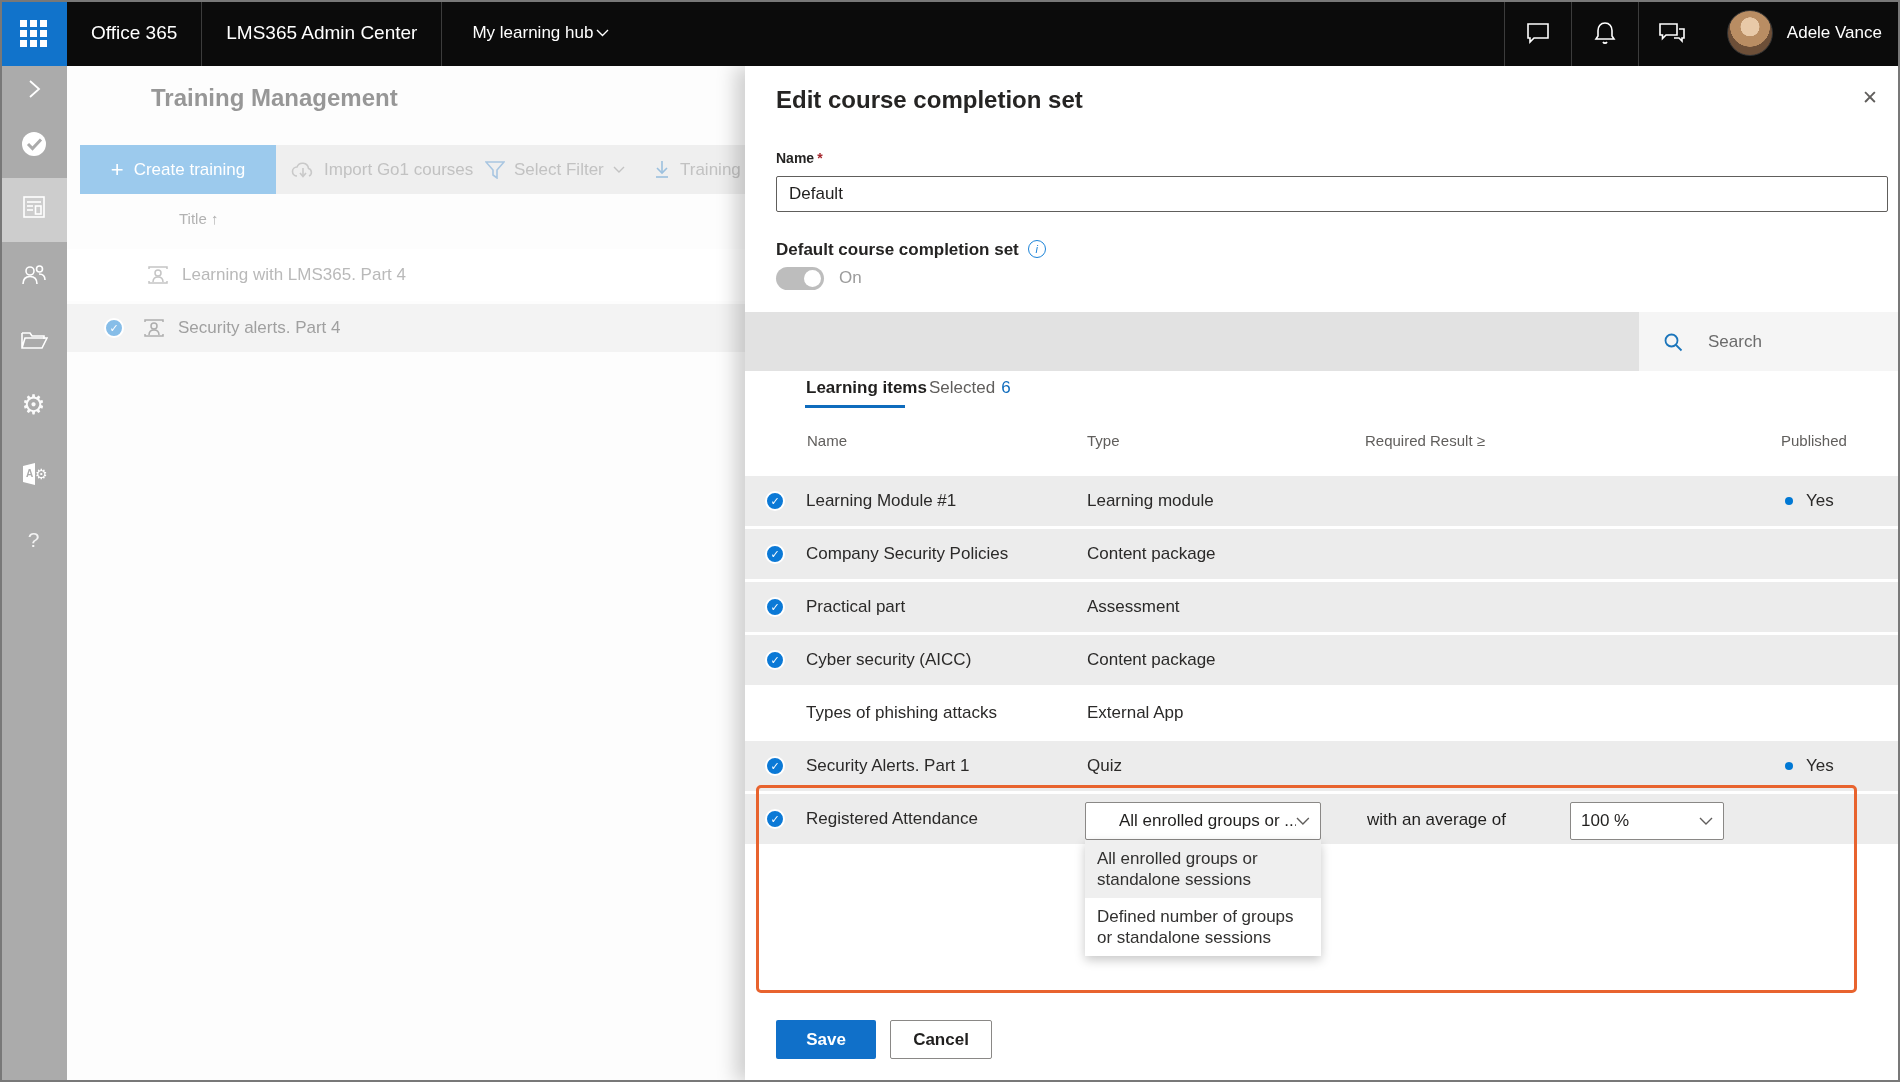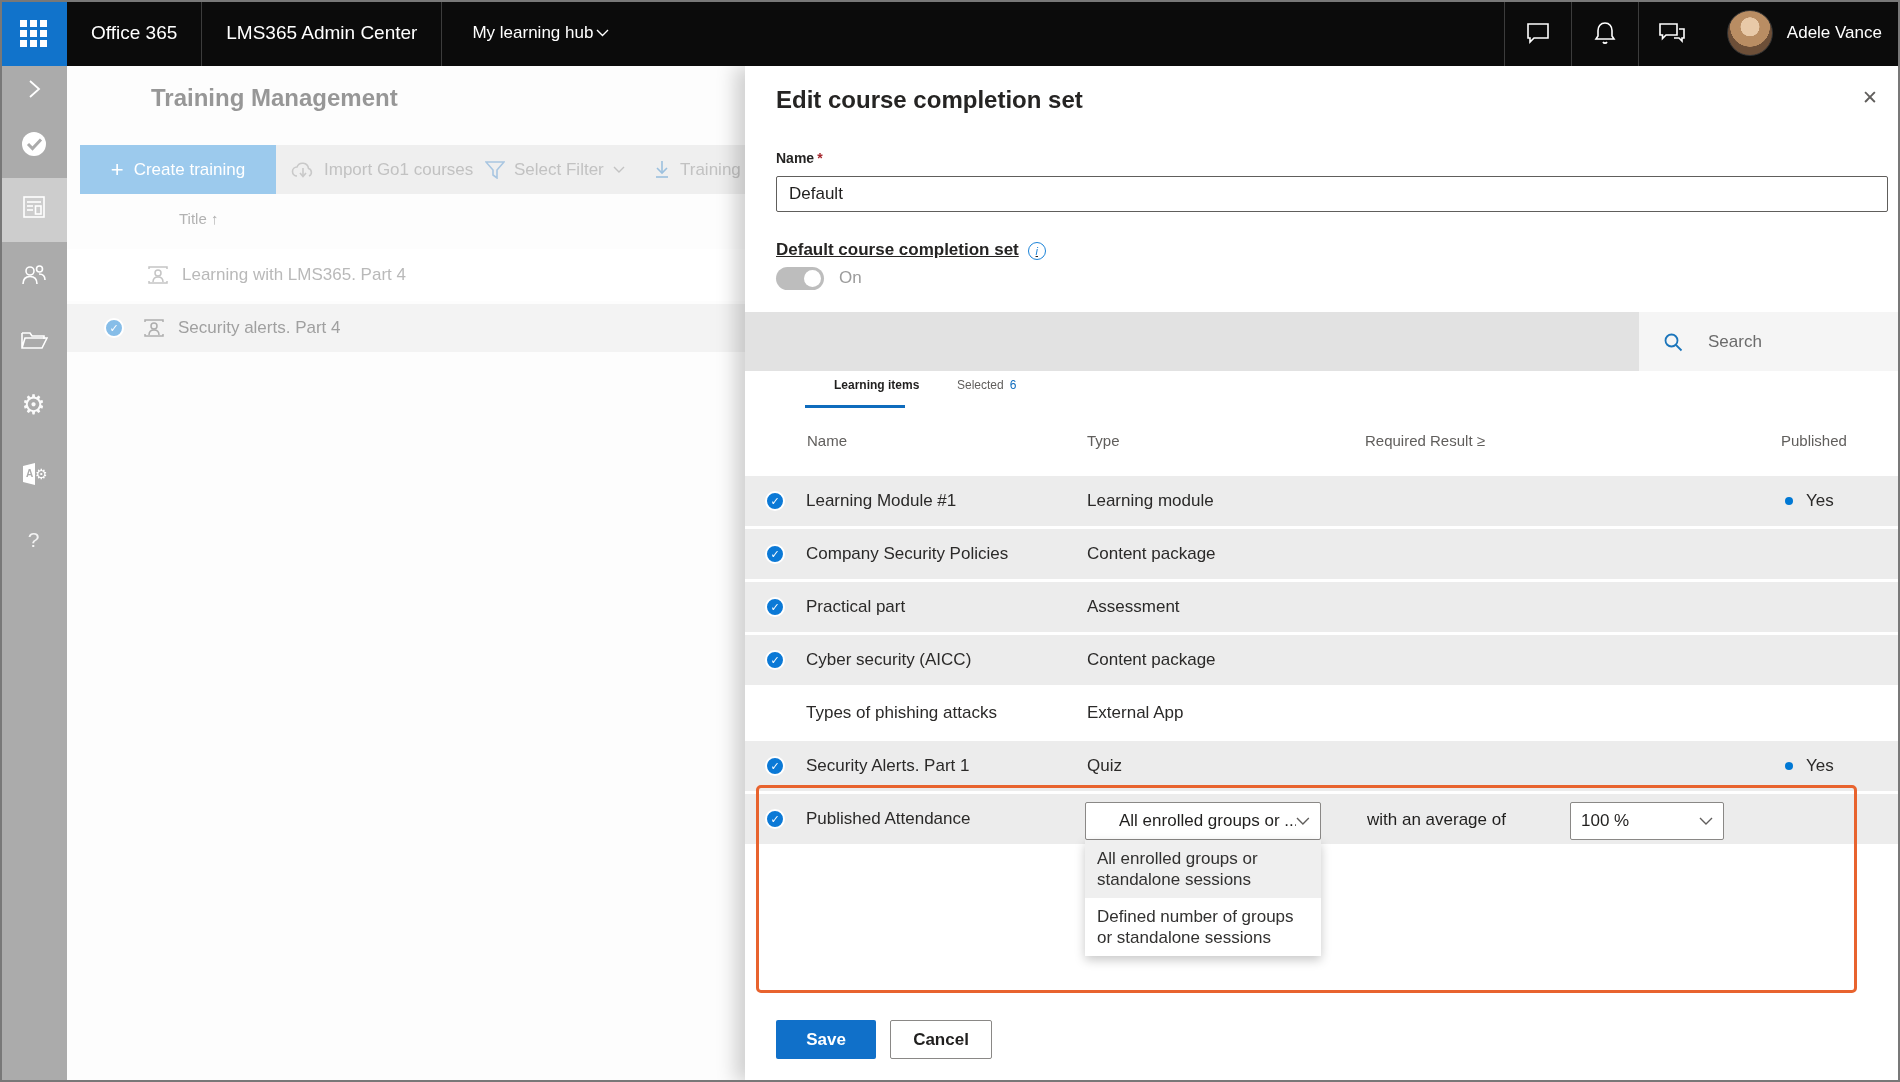--- a/index.html
+++ b/index.html
@@ -54,35 +54,35 @@
   
   .panel { position:absolute; left:745px; top:66px; width:1153px; height:1016px; background:#fff; z-index:30;
            box-shadow:-10px 0 18px rgba(0,0,0,.18); }
   .close-x { position:absolute; right:20px; top:20px; font-size:19px; color:#605e5c; cursor:pointer; }
   .p-title { position:absolute; left:31px; top:20px; font-size:24px; font-weight:600; color:#252423; }
   .name-label { position:absolute; left:31px; top:84px; font-size:14px; font-weight:700; color:#252423; }
   .req { color:#a4262c; margin-left:3px; }
   .name-input { position:absolute; left:31px; top:110px; width:1112px; height:36px; border:1px solid #605e5c;
                 border-radius:2px; font-size:17px; color:#201f1e; padding:0 12px; font-family:inherit; outline:none; }
   .def-label { position:absolute; left:31px; top:174px; font-size:17px; font-weight:700; color:#252423;
-               display:flex; align-items:flex-end; gap:9px;text-decoration:underline; }
+               display:flex; align-items:flex-start; gap:9px; }
   .info-ic { width:18px; height:18px; border:1.6px solid #1b83d8; border-radius:50%; color:#1b83d8;
              font-size:11px; font-weight:400; display:flex; align-items:center; justify-content:center; font-style:italic; cursor:pointer; }
   .toggle { position:absolute; left:31px; top:201px; width:48px; height:23px; border-radius:12px; background:#bdbdbd; cursor:pointer; }
   .toggle .knob { position:absolute; right:3px; top:3px; width:17px; height:17px; border-radius:50%; background:#fff; }
   .toggle-label { position:absolute; left:94px; top:202px; font-size:17px; color:#9b9b9b; }
 
   .gray-bar { position:absolute; left:0; top:246px; width:1153px; height:59px; background:#e2e2e2; }
   .search-box { position:absolute; left:894px; top:246px; width:259px; height:59px; background:#f5f5f5;
                 display:flex; align-items:center; gap:25px; padding-left:24px; }
   .search-box input { border:none; background:transparent; outline:none; font-size:17px; color:#444;
                       font-family:inherit; width:180px; }
   .search-box input::placeholder { color:#6b6b6b; }
 
-  .tab { position:absolute; top:312px; font-size:12px; cursor:pointer;margin-left:28px; }
+  .tab { position:absolute; top:312px; font-size:17px; cursor:pointer; }
   .tab1 { left:61px; color:#201f1e; font-weight:600; }
   .tab1-underline { position:absolute; left:60px; top:339px; width:100px; height:3px; background:#0f6cbd; }
   .tab2 { left:184px; color:#605e5c; }
   .tab2 .count { color:#0f6cbd; margin-left:6px; }
 
   .hdr { position:absolute; top:366px; font-size:15px; color:#605e5c; }
   .hdr-name { left:62px; } .hdr-type { left:342px; } .hdr-rr { left:620px; } .hdr-pub { left:1036px; }
 
   .lrow { position:absolute; left:0; width:1153px; height:50px; background:#ececec; display:flex; align-items:center; }
   .lrow.white { background:#fff; }
@@ -346,21 +346,21 @@
     <span class="blue-check">✓</span>
     <span class="name">Security Alerts. Part 1</span>
     <span class="type">Quiz</span>
     <span class="pub">
         <span class="dot"></span>
         <span>Yes</span>
       </span>
   </div>
   <div class="lrow" style="top:728px">
     <span class="blue-check">✓</span>
-    <span class="name">Published Attendance</span>
+    <span class="name">Registered Attendance</span>
   </div>
 
   <div class="sel sel1">
     <span class="txt">All enrolled groups or ...</span>
     <svg class="chev" width="14" height="9" viewBox="0 0 14 9">
         <polyline points="1,1 7,7 13,1" fill="none" stroke="#605e5c" stroke-width="1.4"></polyline>
       </svg>
   </div>
   <div class="avg-label">with an average of</div>
   <div class="sel sel2">

